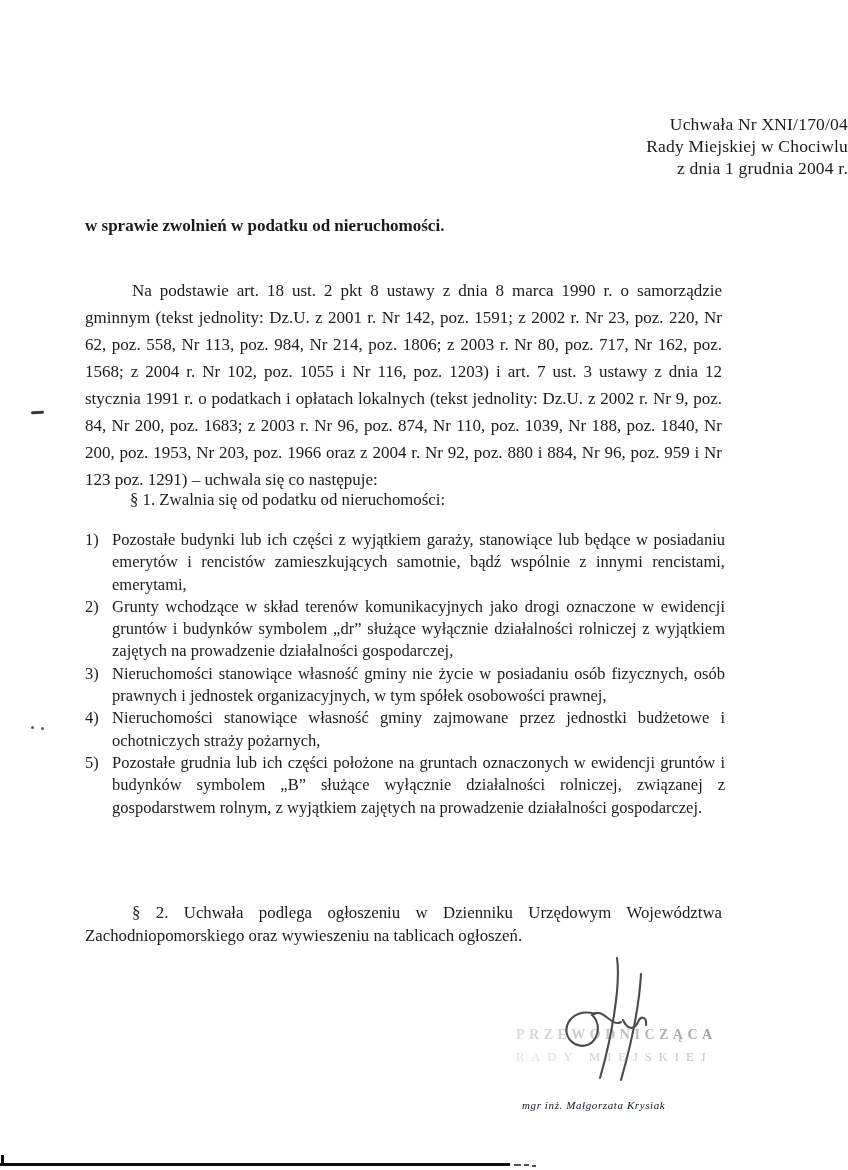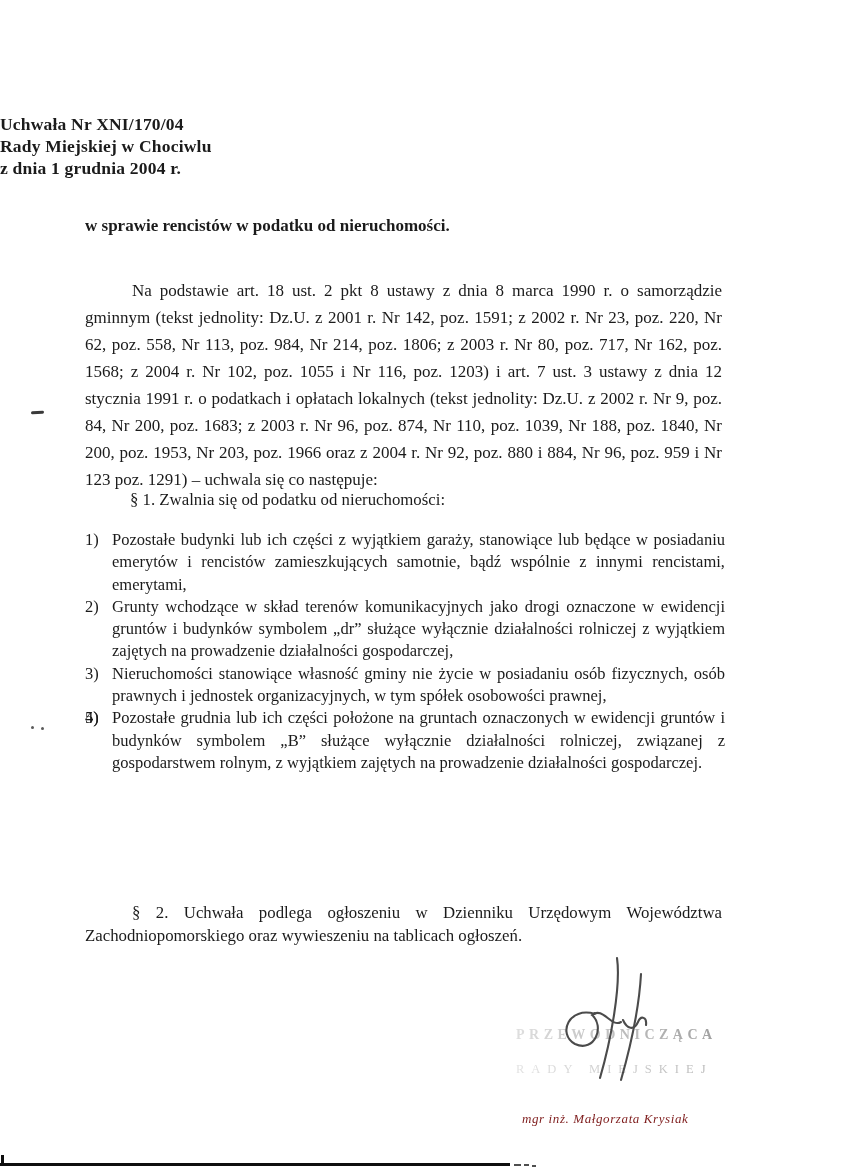--- a/index.html
+++ b/index.html
@@ -8,21 +8,21 @@
     width:848px; height:1170px;
     margin:0 auto;
     background:#ffffff;
     font-family:"Liberation Serif", serif;
     color:#1b1b1b;
     overflow:hidden;
   }
   
   .title-block {
     position:absolute; top:113px; left:0; width:100%;
-    text-align:left; font-weight:bold;
+    text-align:right; font-weight:normal;
     font-size:17.5px; line-height:22px;
     letter-spacing:0.2px;
   }
   
   .subject {
     position:absolute; top:216px; left:85px; width:640px;
     font-weight:bold; font-size:17px;
   }
   
   .preamble {
@@ -54,31 +54,31 @@
   .sig-block { position:absolute; top:983px; left:516px; width:250px; }
   .sig-line1 {
     font-size:14px; font-weight:bold; letter-spacing:4.5px;
     color:#8b8b8b; filter:blur(0.4px);
     -webkit-mask-image:linear-gradient(90deg, rgba(0,0,0,.28), rgba(0,0,0,.95));
     mask-image:linear-gradient(90deg, rgba(0,0,0,.28), rgba(0,0,0,.95));
     white-space:nowrap;
     margin-top:44px;
   }
   .sig-line2 {
-    margin-top:19px;
+    margin-top:7px;
     font-size:12.5px; letter-spacing:7px;
     color:#a3a3a3; filter:blur(0.5px);
     -webkit-mask-image:linear-gradient(90deg, rgba(0,0,0,.30), rgba(0,0,0,.85));
     mask-image:linear-gradient(90deg, rgba(0,0,0,.30), rgba(0,0,0,.85));
     white-space:nowrap;
   }
   .sig-name {
     margin-top:34px; margin-left:6px;
-    font-size:13px; font-style:italic; letter-spacing:0.6px;
-    color:#7f1d1d; filter:blur(0.35px);
+    font-size:11px; font-style:italic; letter-spacing:0.6px;
+    color:#0f172a; filter:blur(0.35px);
     white-space:nowrap;
   }
   .sig-scribble { position:absolute; top:952px; left:545px; width:220px; height:130px; }
   
   .margin-dash {
     position:absolute; top:411px; left:31px; width:13px; height:3px;
     background:#3a3a3a; border-radius:2px; transform:rotate(-4deg);
   }
   .margin-dot { position:absolute; width:3px; height:3px; background:#5a5a5a; border-radius:50%; }
   .margin-dot.d1 { top:726px; left:31px; }
@@ -94,41 +94,42 @@
 <body>
 
 <div class="page">
 
   <div class="title-block">
     <div>Uchwała Nr XNI/170/04</div>
     <div>Rady Miejskiej w Chociwlu</div>
     <div>z dnia 1 grudnia 2004 r.</div>
   </div>
 
-  <div class="subject">w sprawie rencistów w podatku od nieruchomości.</div>
+  <div class="subject">w sprawie zwolnień w podatku od nieruchomości.</div>
 
   <div class="preamble">Na podstawie art. 18 ust. 2 pkt 8 ustawy z dnia 8 marca 1990 r. o samorządzie gminnym (tekst jednolity: Dz.U. z 2001 r. Nr 142, poz. 1591; z 2002 r. Nr 23, poz. 220, Nr 62, poz. 558, Nr 113, poz. 984, Nr 214, poz. 1806; z 2003 r. Nr 80, poz. 717, Nr 162, poz. 1568; z 2004 r. Nr 102, poz. 1055 i Nr 116, poz. 1203) i art. 7 ust. 3 ustawy z dnia 12 stycznia 1991 r. o podatkach i opłatach lokalnych (tekst jednolity: Dz.U. z 2002 r. Nr 9, poz. 84, Nr 200, poz. 1683; z 2003 r. Nr 96, poz. 874, Nr 110, poz. 1039, Nr 188, poz. 1840, Nr 200, poz. 1953, Nr 203, poz. 1966 oraz z 2004 r. Nr 92, poz. 880 i 884, Nr 96, poz. 959 i Nr 123 poz. 1291) – uchwala się co następuje:</div>
 
   <div class="s1-heading">§ 1. Zwalnia się od podatku od nieruchomości:</div>
 
   <div class="items">
     <div class="item">
       <span class="num">1)</span>
       <span>Pozostałe budynki lub ich części z wyjątkiem garaży, stanowiące lub będące w posiadaniu emerytów i rencistów zamieszkujących samotnie, bądź wspólnie z innymi rencistami, emerytami,</span>
     </div>
     <div class="item">
       <span class="num">2)</span>
       <span>Grunty wchodzące w skład terenów komunikacyjnych jako drogi oznaczone w ewidencji gruntów i budynków symbolem „dr” służące wyłącznie działalności rolniczej z wyjątkiem zajętych na prowadzenie działalności gospodarczej,</span>
     </div>
     <div class="item">
       <span class="num">3)</span>
       <span>Nieruchomości stanowiące własność gminy nie życie w posiadaniu osób fizycznych, osób prawnych i jednostek organizacyjnych, w tym spółek osobowości prawnej,</span>
     </div>
     <div class="item">
       <span class="num">4)</span>
+      <span>Nieruchomości stanowiące własność gminy zajmowane przez jednostki budżetowe i ochotniczych straży pożarnych,</span>
     </div>
     <div class="item">
       <span class="num">5)</span>
       <span>Pozostałe grudnia lub ich części położone na gruntach oznaczonych w ewidencji gruntów i budynków symbolem „B” służące wyłącznie działalności rolniczej, związanej z gospodarstwem rolnym, z wyjątkiem zajętych na prowadzenie działalności gospodarczej.</span>
     </div>
   </div>
 
   <div class="s2-par">§ 2. Uchwała podlega ogłoszeniu w Dzienniku Urzędowym Województwa Zachodniopomorskiego oraz wywieszeniu na tablicach ogłoszeń.</div>
 
 

